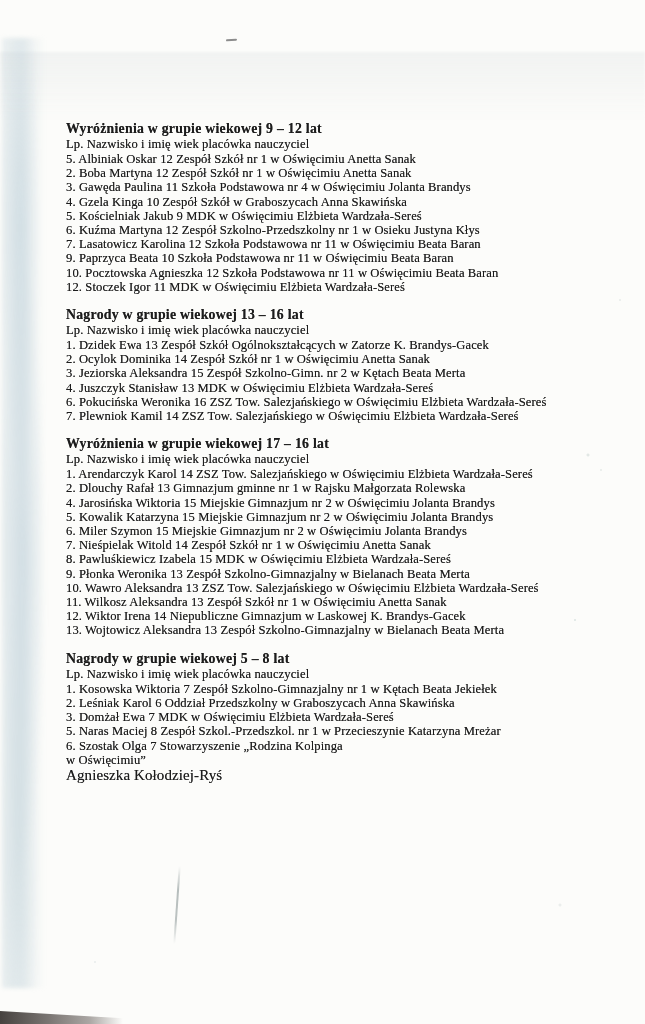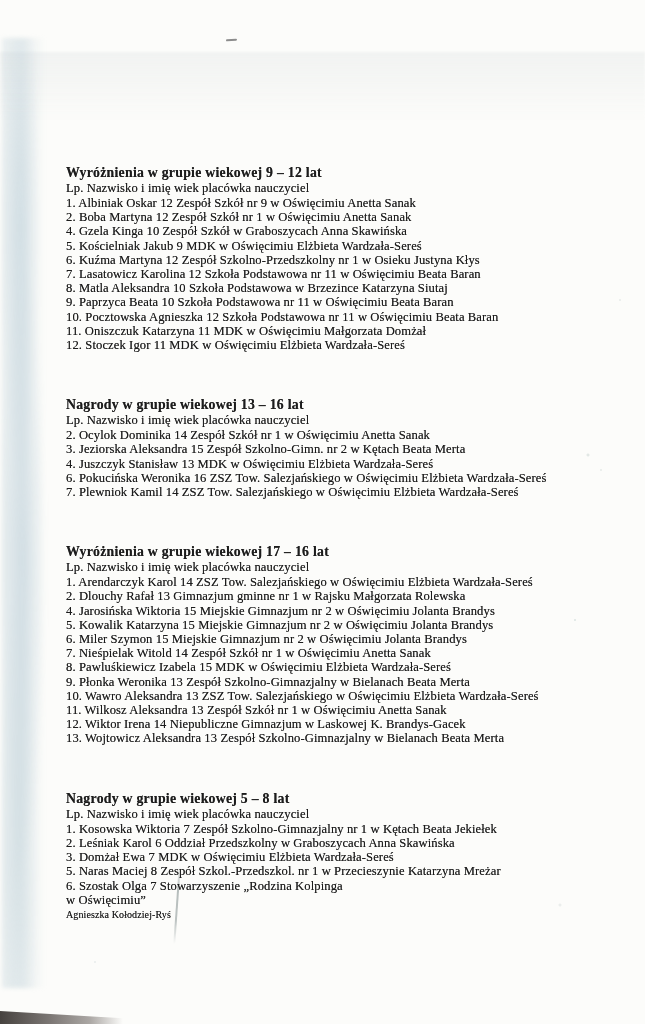--- a/index.html
+++ b/index.html
@@ -49,63 +49,63 @@
     clip-path:polygon(0 28%, 100% 70%, 100% 100%, 0 100%);
   }
   
   .content{
     position:absolute;left:66px;top:120px;width:548px;
     text-shadow:0 0 .5px rgba(25,25,25,.65);
     letter-spacing:.1px;
   }
   .section{margin:0 0 12px 0;}
   .sec-heading, .cat-heading{
-    font-weight:bold;font-size:13.8px;line-height:17px;letter-spacing:.25px;margin-top:44px;
+    font-weight:bold;font-size:13.8px;line-height:17px;letter-spacing:.25px;
   }
   .sub-heading{
     font-weight:normal;font-size:12.6px;line-height:15px;
   }
   .entry{
     font-size:12.6px;line-height:14.2px;white-space:nowrap;
   }
   .footer-note{
-    font-size:10px;line-height:14px;margin-top:1px;
+    font-size:15px;line-height:14px;margin-top:1px;
   }
 </style>
 </head>
 <body>
 
 <div class="scan-band-left"></div>
 <div class="scan-band-top"></div>
 <div class="scan-speckles"></div>
 <div class="scan-dash"></div>
 <div class="scan-scratch"></div>
 <div class="scan-shadow-bl"></div>
 
 <div class="content">
 
   <div class="section">
     <div class="sec-heading">Wyróżnienia w grupie wiekowej 9 – 12 lat</div>
     <div class="sub-heading">Lp. Nazwisko i imię wiek placówka nauczyciel</div>
-    <div class="entry">1. Albiniak Oskar 12 Zespół Szkół nr 9 w Oświęcimiu Anetta Sanak</div>
+    <div class="entry">5. Albiniak Oskar 12 Zespół Szkół nr 1 w Oświęcimiu Anetta Sanak</div>
     <div class="entry">2. Boba Martyna 12 Zespół Szkół nr 1 w Oświęcimiu Anetta Sanak</div>
+    <div class="entry">3. Gawęda Paulina 11 Szkoła Podstawowa nr 4 w Oświęcimiu Jolanta Brandys</div>
     <div class="entry">4. Gzela Kinga 10 Zespół Szkół w Graboszycach Anna Skawińska</div>
     <div class="entry">5. Kościelniak Jakub 9 MDK w Oświęcimiu Elżbieta Wardzała-Sereś</div>
     <div class="entry">6. Kuźma Martyna 12 Zespół Szkolno-Przedszkolny nr 1 w Osieku Justyna Kłys</div>
     <div class="entry">7. Lasatowicz Karolina 12 Szkoła Podstawowa nr 11 w Oświęcimiu Beata Baran</div>
-    <div class="entry">8. Matla Aleksandra 10 Szkoła Podstawowa w Brzezince Katarzyna Siutaj</div>
     <div class="entry">9. Paprzyca Beata 10 Szkoła Podstawowa nr 11 w Oświęcimiu Beata Baran</div>
     <div class="entry">10. Pocztowska Agnieszka 12 Szkoła Podstawowa nr 11 w Oświęcimiu Beata Baran</div>
-    <div class="entry">11. Oniszczuk Katarzyna 11 MDK w Oświęcimiu Małgorzata Domżał</div>
     <div class="entry">12. Stoczek Igor 11 MDK w Oświęcimiu Elżbieta Wardzała-Sereś</div>
   </div>
 
   <div class="section">
     <div class="sec-heading">Nagrody w grupie wiekowej 13 – 16 lat</div>
     <div class="sub-heading">Lp. Nazwisko i imię wiek placówka nauczyciel</div>
+    <div class="entry">1. Dzidek Ewa 13 Zespół Szkół Ogólnokształcących w Zatorze K. Brandys-Gacek</div>
     <div class="entry">2. Ocylok Dominika 14 Zespół Szkół nr 1 w Oświęcimiu Anetta Sanak</div>
     <div class="entry">3. Jeziorska Aleksandra 15 Zespół Szkolno-Gimn. nr 2 w Kętach Beata Merta</div>
     <div class="entry">4. Juszczyk Stanisław 13 MDK w Oświęcimiu Elżbieta Wardzała-Sereś</div>
     <div class="entry">6. Pokucińska Weronika 16 ZSZ Tow. Salezjańskiego w Oświęcimiu Elżbieta Wardzała-Sereś</div>
     <div class="entry">7. Plewniok Kamil 14 ZSZ Tow. Salezjańskiego w Oświęcimiu Elżbieta Wardzała-Sereś</div>
   </div>
 
   <div class="section">
     <div class="sec-heading">Wyróżnienia w grupie wiekowej 17 – 16 lat</div>
     <div class="sub-heading">Lp. Nazwisko i imię wiek placówka nauczyciel</div>

